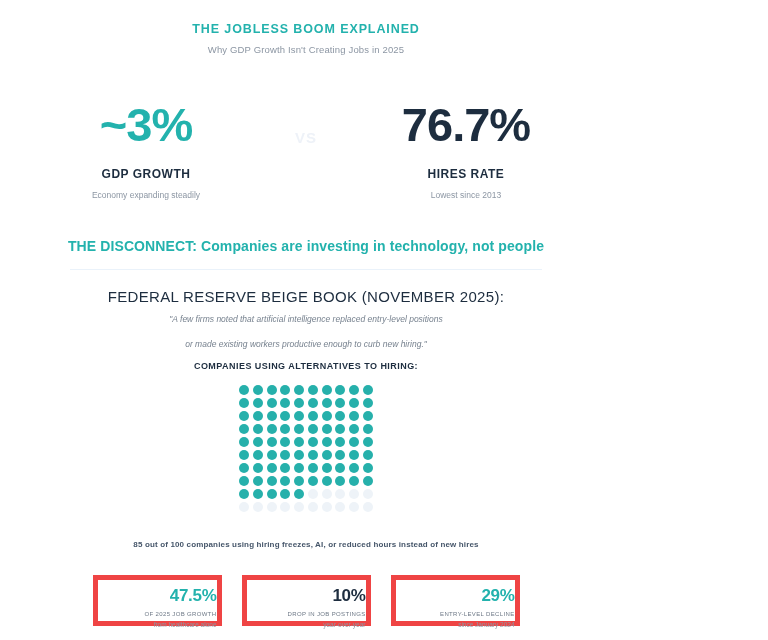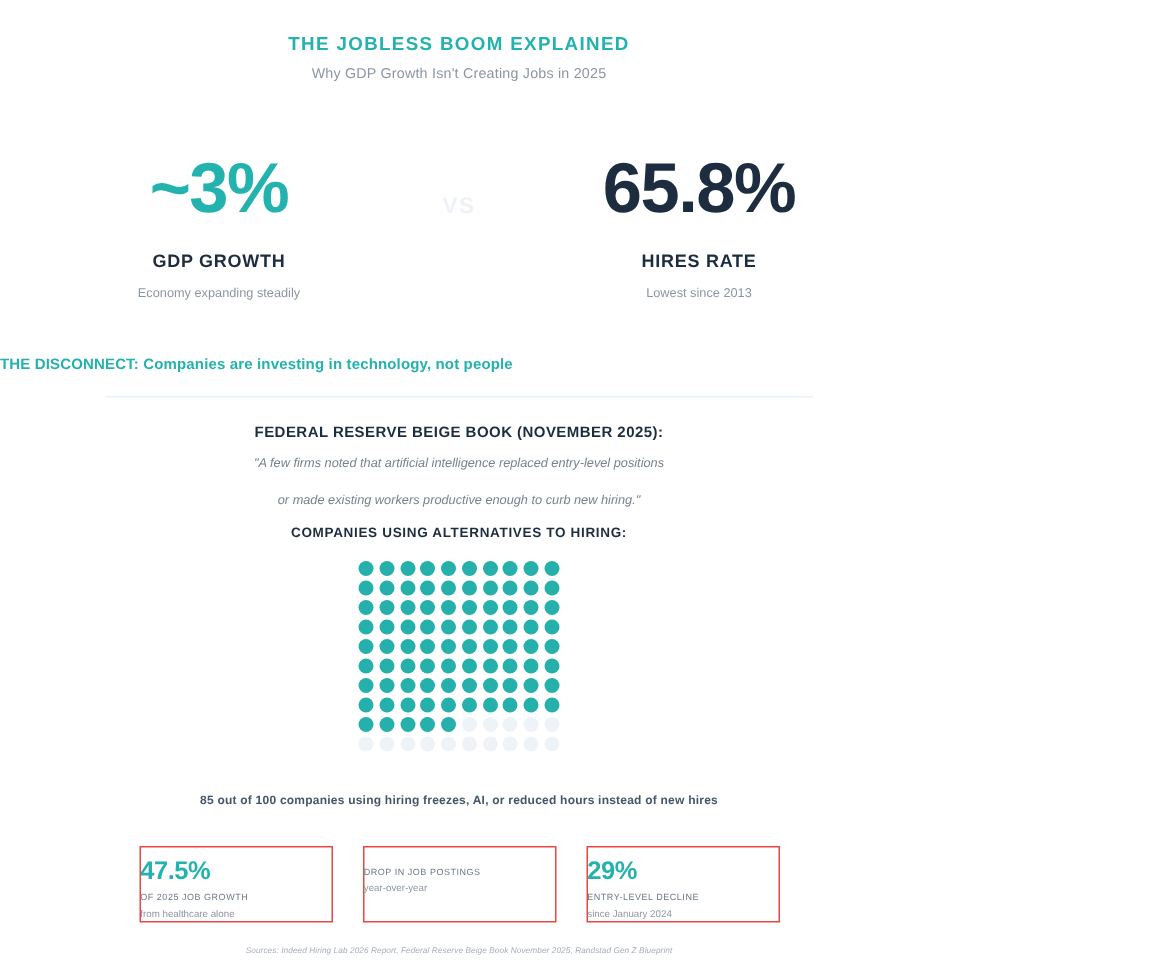--- a/index.html
+++ b/index.html
@@ -81,40 +81,41 @@
     font-size: 15px;
     font-weight: bold;
     color: #eef2f8;
     letter-spacing: 1px;
     padding-top: 28px;
     text-transform: uppercase;
   }
 
   
   .disconnect {
+    text-align: center;
     margin-top: 38px;
-    font-size: 10px;
+    font-size: 14px;
     font-weight: bold;
     color: #23b2ad;
     letter-spacing: 0.1px;
   }
   .divider {
     height: 1px;
     background: #eaf2fa;
     margin: 15px 70px 0 70px;
   }
 
   
   .quote-wrap {
     text-align: center;
     margin-top: 18px;
   }
   .quote-heading {
-    font-size: 10px;
-    font-weight: bold;
+    font-size: 15px;
+    font-weight: normal;
     color: #1d2d3f;
     letter-spacing: 0.3px;
     text-transform: uppercase;
   }
   .quote-line {
     font-size: 8.5px;
     font-style: italic;
     color: #77828f;
     margin-top: 10px;
     line-height: 1.05;
@@ -158,23 +159,23 @@
   
   .cards {
     display: flex;
     justify-content: center;
     gap: 20px;
     margin-top: 26px;
   }
   .card {
     width: 129px;
     height: 51px;
-    border: 1px solid #ef4444;
+    border: 5px solid #ef4444;
     background: #ffffff;
-    text-align: left;
+    text-align: right;
     padding-top: 7px;
   }
   .card-value {
     font-size: 17px;
     font-weight: bold;
     line-height: 1;
     letter-spacing: -0.3px;
   }
   .card-value.teal { color: #23b2ad; }
   .card-value.navy { color: #1d2d3f; }
@@ -212,21 +213,21 @@
   </div>
 
   <div class="compare">
     <div class="stat-block">
       <div class="stat-value teal">~3%</div>
       <div class="stat-label">GDP GROWTH</div>
       <div class="stat-sub">Economy expanding steadily</div>
     </div>
     <div class="vs">VS</div>
     <div class="stat-block">
-      <div class="stat-value navy">65.8%</div>
+      <div class="stat-value navy">76.7%</div>
       <div class="stat-label">HIRES RATE</div>
       <div class="stat-sub">Lowest since 2013</div>
     </div>
   </div>
 
   <div class="disconnect">THE DISCONNECT: Companies are investing in technology, not people</div>
   <div class="divider"></div>
 
   <div class="quote-wrap">
     <div class="quote-heading">FEDERAL RESERVE BEIGE BOOK (NOVEMBER 2025):</div>
@@ -339,20 +340,21 @@
     </div>
   <div class="matrix-caption">85 out of 100 companies using hiring freezes, AI, or reduced hours instead of new hires</div>
 
   <div class="cards" id="cards-row">
       <div class="card">
         <div class="card-value teal">47.5%</div>
         <div class="card-label">OF 2025 JOB GROWTH</div>
         <div class="card-sub">from healthcare alone</div>
       </div>
       <div class="card">
+        <div class="card-value navy">10%</div>
         <div class="card-label">DROP IN JOB POSTINGS</div>
         <div class="card-sub">year-over-year</div>
       </div>
       <div class="card">
         <div class="card-value teal">29%</div>
         <div class="card-label">ENTRY-LEVEL DECLINE</div>
         <div class="card-sub">since January 2024</div>
       </div>
     </div>
 

